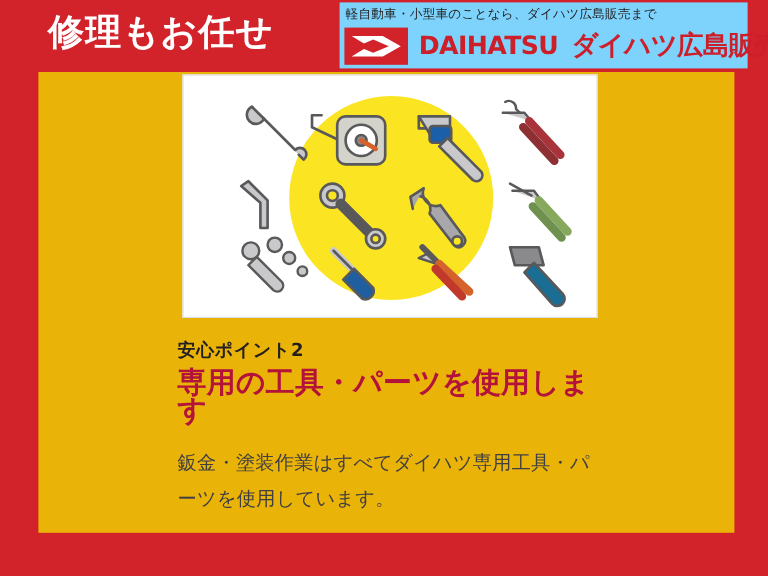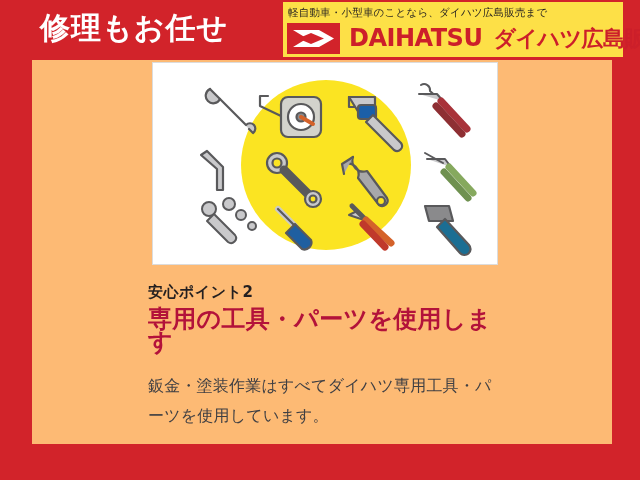--- a/index.html
+++ b/index.html
@@ -41,21 +41,21 @@
     white-space: nowrap;
   }
 
   
   .logo-box {
     position: absolute;
     left: 283px;
     top: 2px;
     width: 340px;
     height: 55px;
-    background: #fde047;
+    background: #7dd3fc;
     box-sizing: border-box;
   }
   .logo-tagline {
     position: absolute;
     left: 5px;
     top: 3px;
     font-size: 10.5px;
     color: #231f20;
     white-space: nowrap;
     letter-spacing: 0.2px;
@@ -75,21 +75,21 @@
     background: #d2232a;
     position: relative;
     flex: none;
   }
   .logo-emblem svg {
     position: absolute;
     left: 4px;
     top: 5px;
   }
   .logo-word {
-    font-size: 24px;
+    font-size: 21px;
     font-weight: bold;
     color: #cc1f2a;
     letter-spacing: -0.5px;
     margin-left: 9px;
     line-height: 31px;
     white-space: nowrap;
     font-family: "DejaVu Sans", "Liberation Sans", sans-serif;
   }
   .logo-jp {
     font-size: 22px;
@@ -101,21 +101,21 @@
     white-space: nowrap;
   }
 
   
   .panel {
     position: absolute;
     left: 32px;
     top: 60px;
     width: 580px;
     height: 384px;
-    background: #fdba74;
+    background: #eab308;
   }
 
   
   .image-frame {
     position: absolute;
     left: 120px;
     top: 2px;
     width: 346px;
     height: 203px;
     border: 1px solid #dcdcdc;

